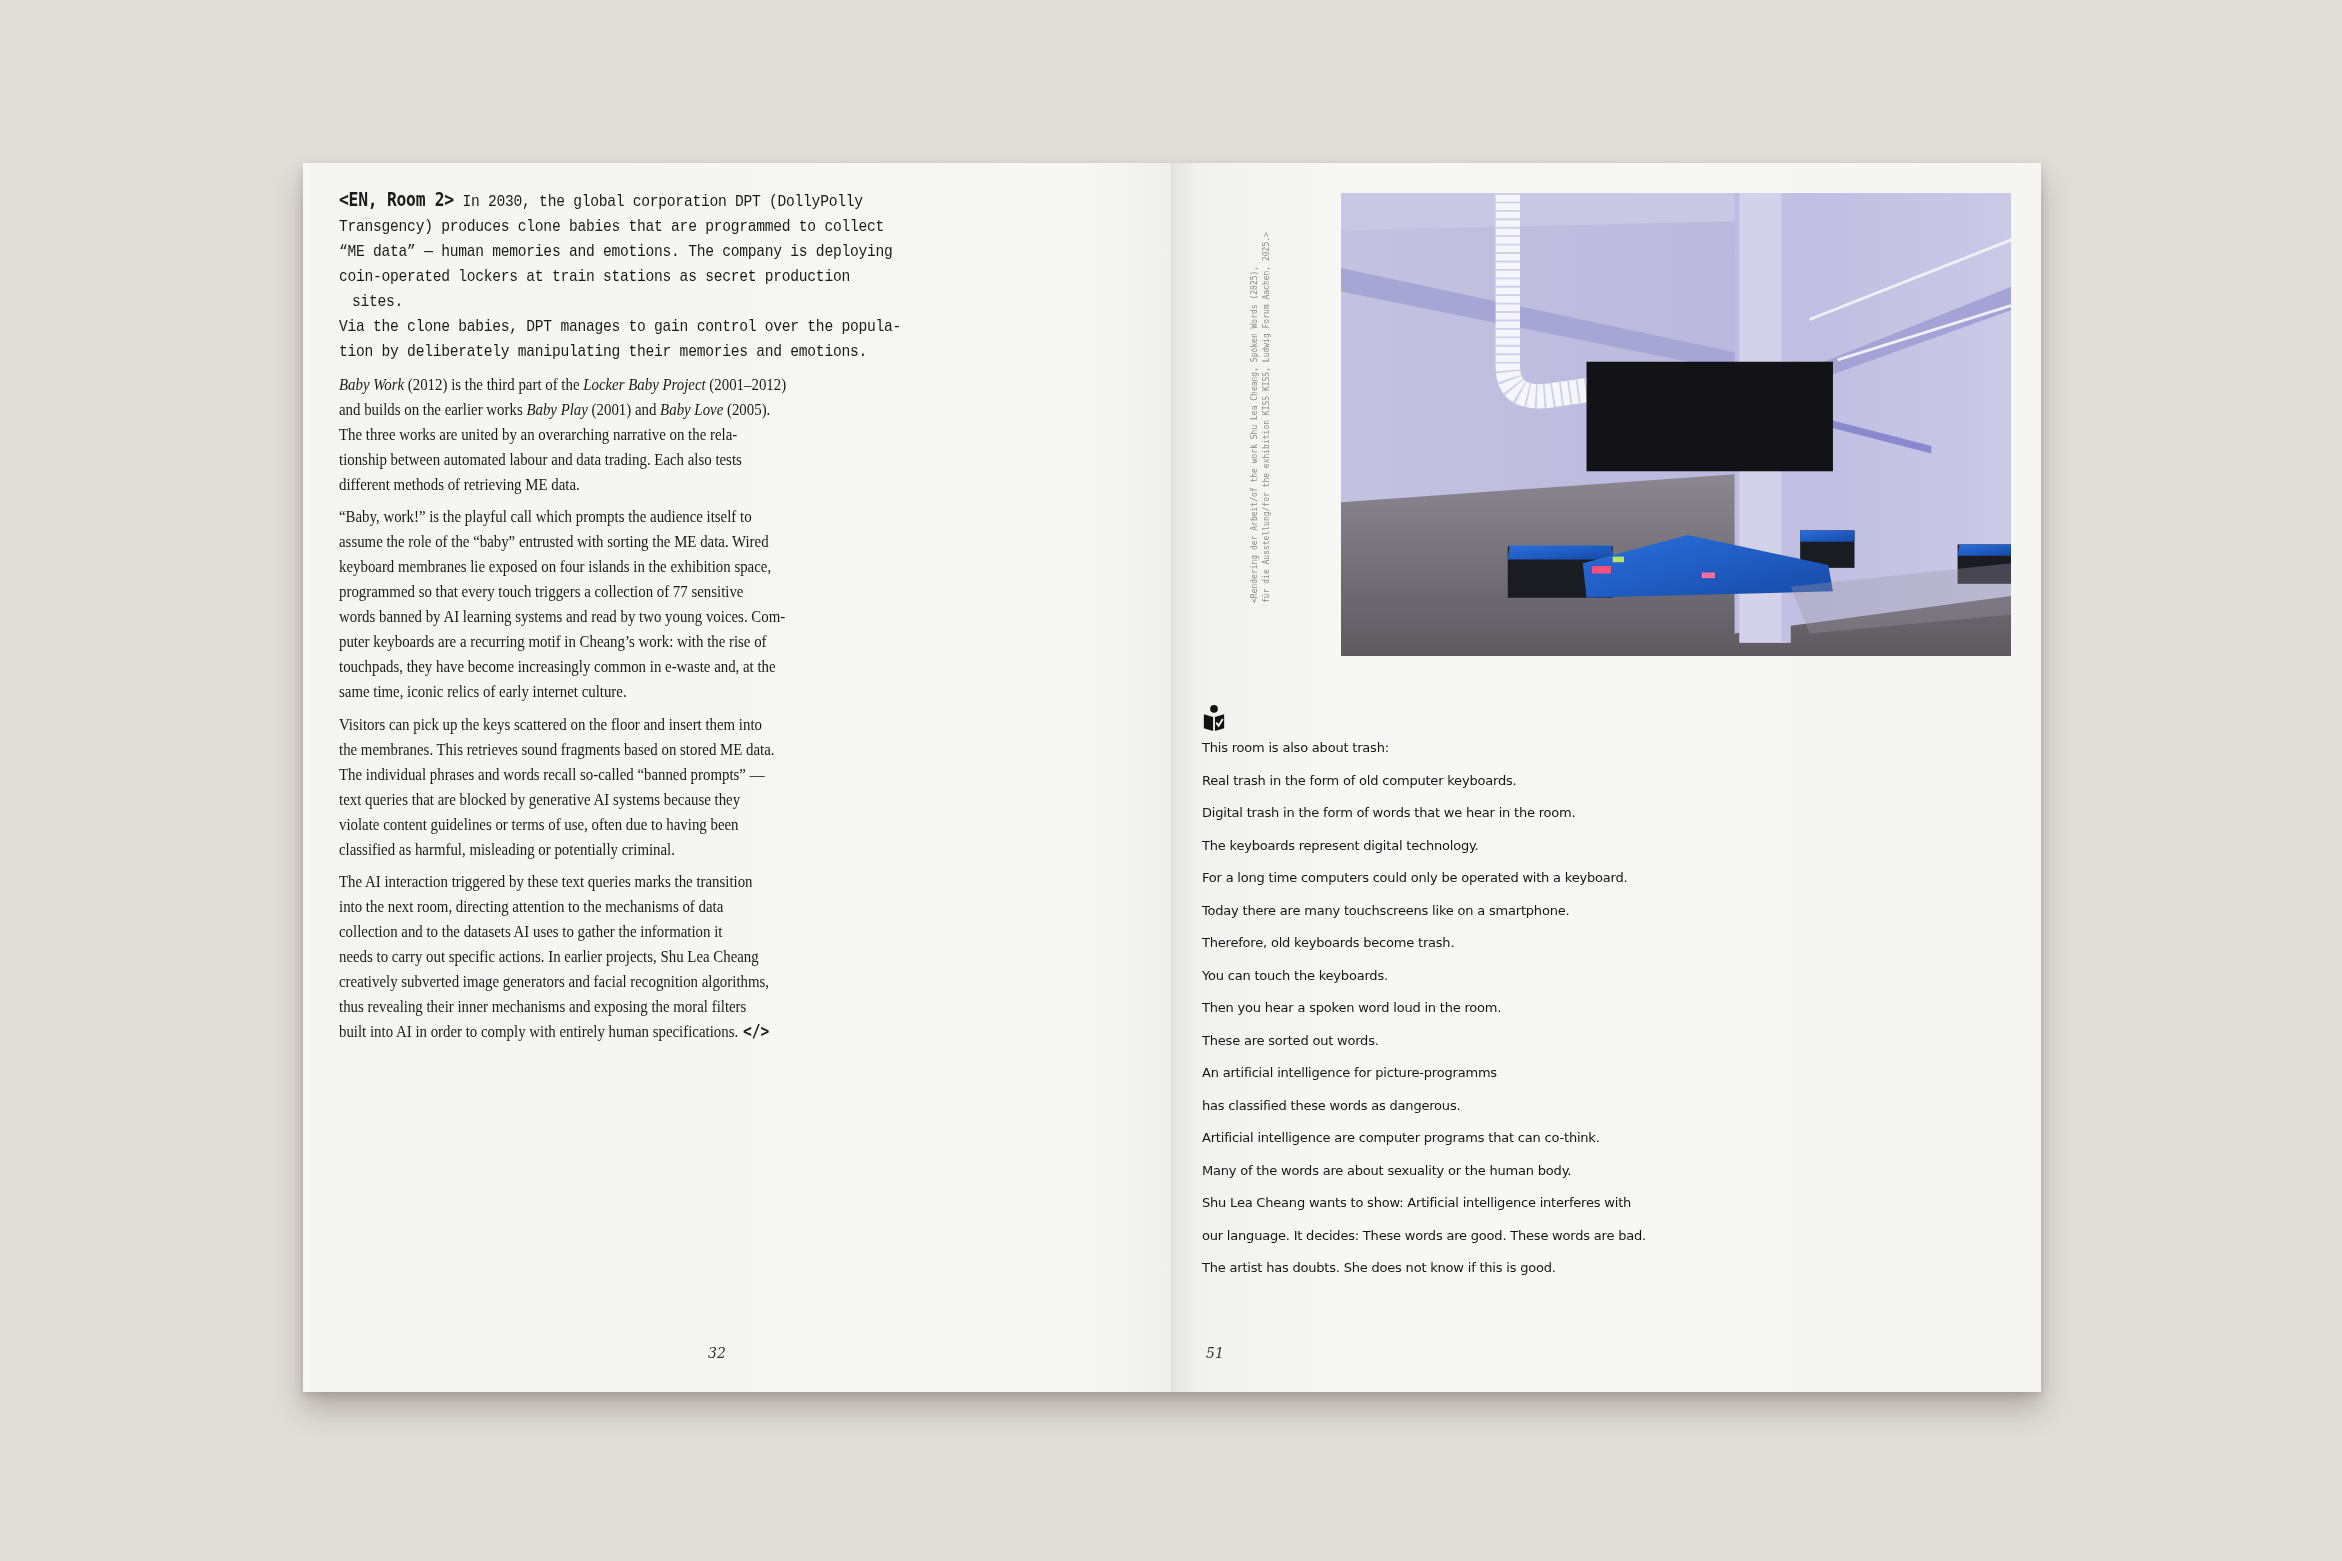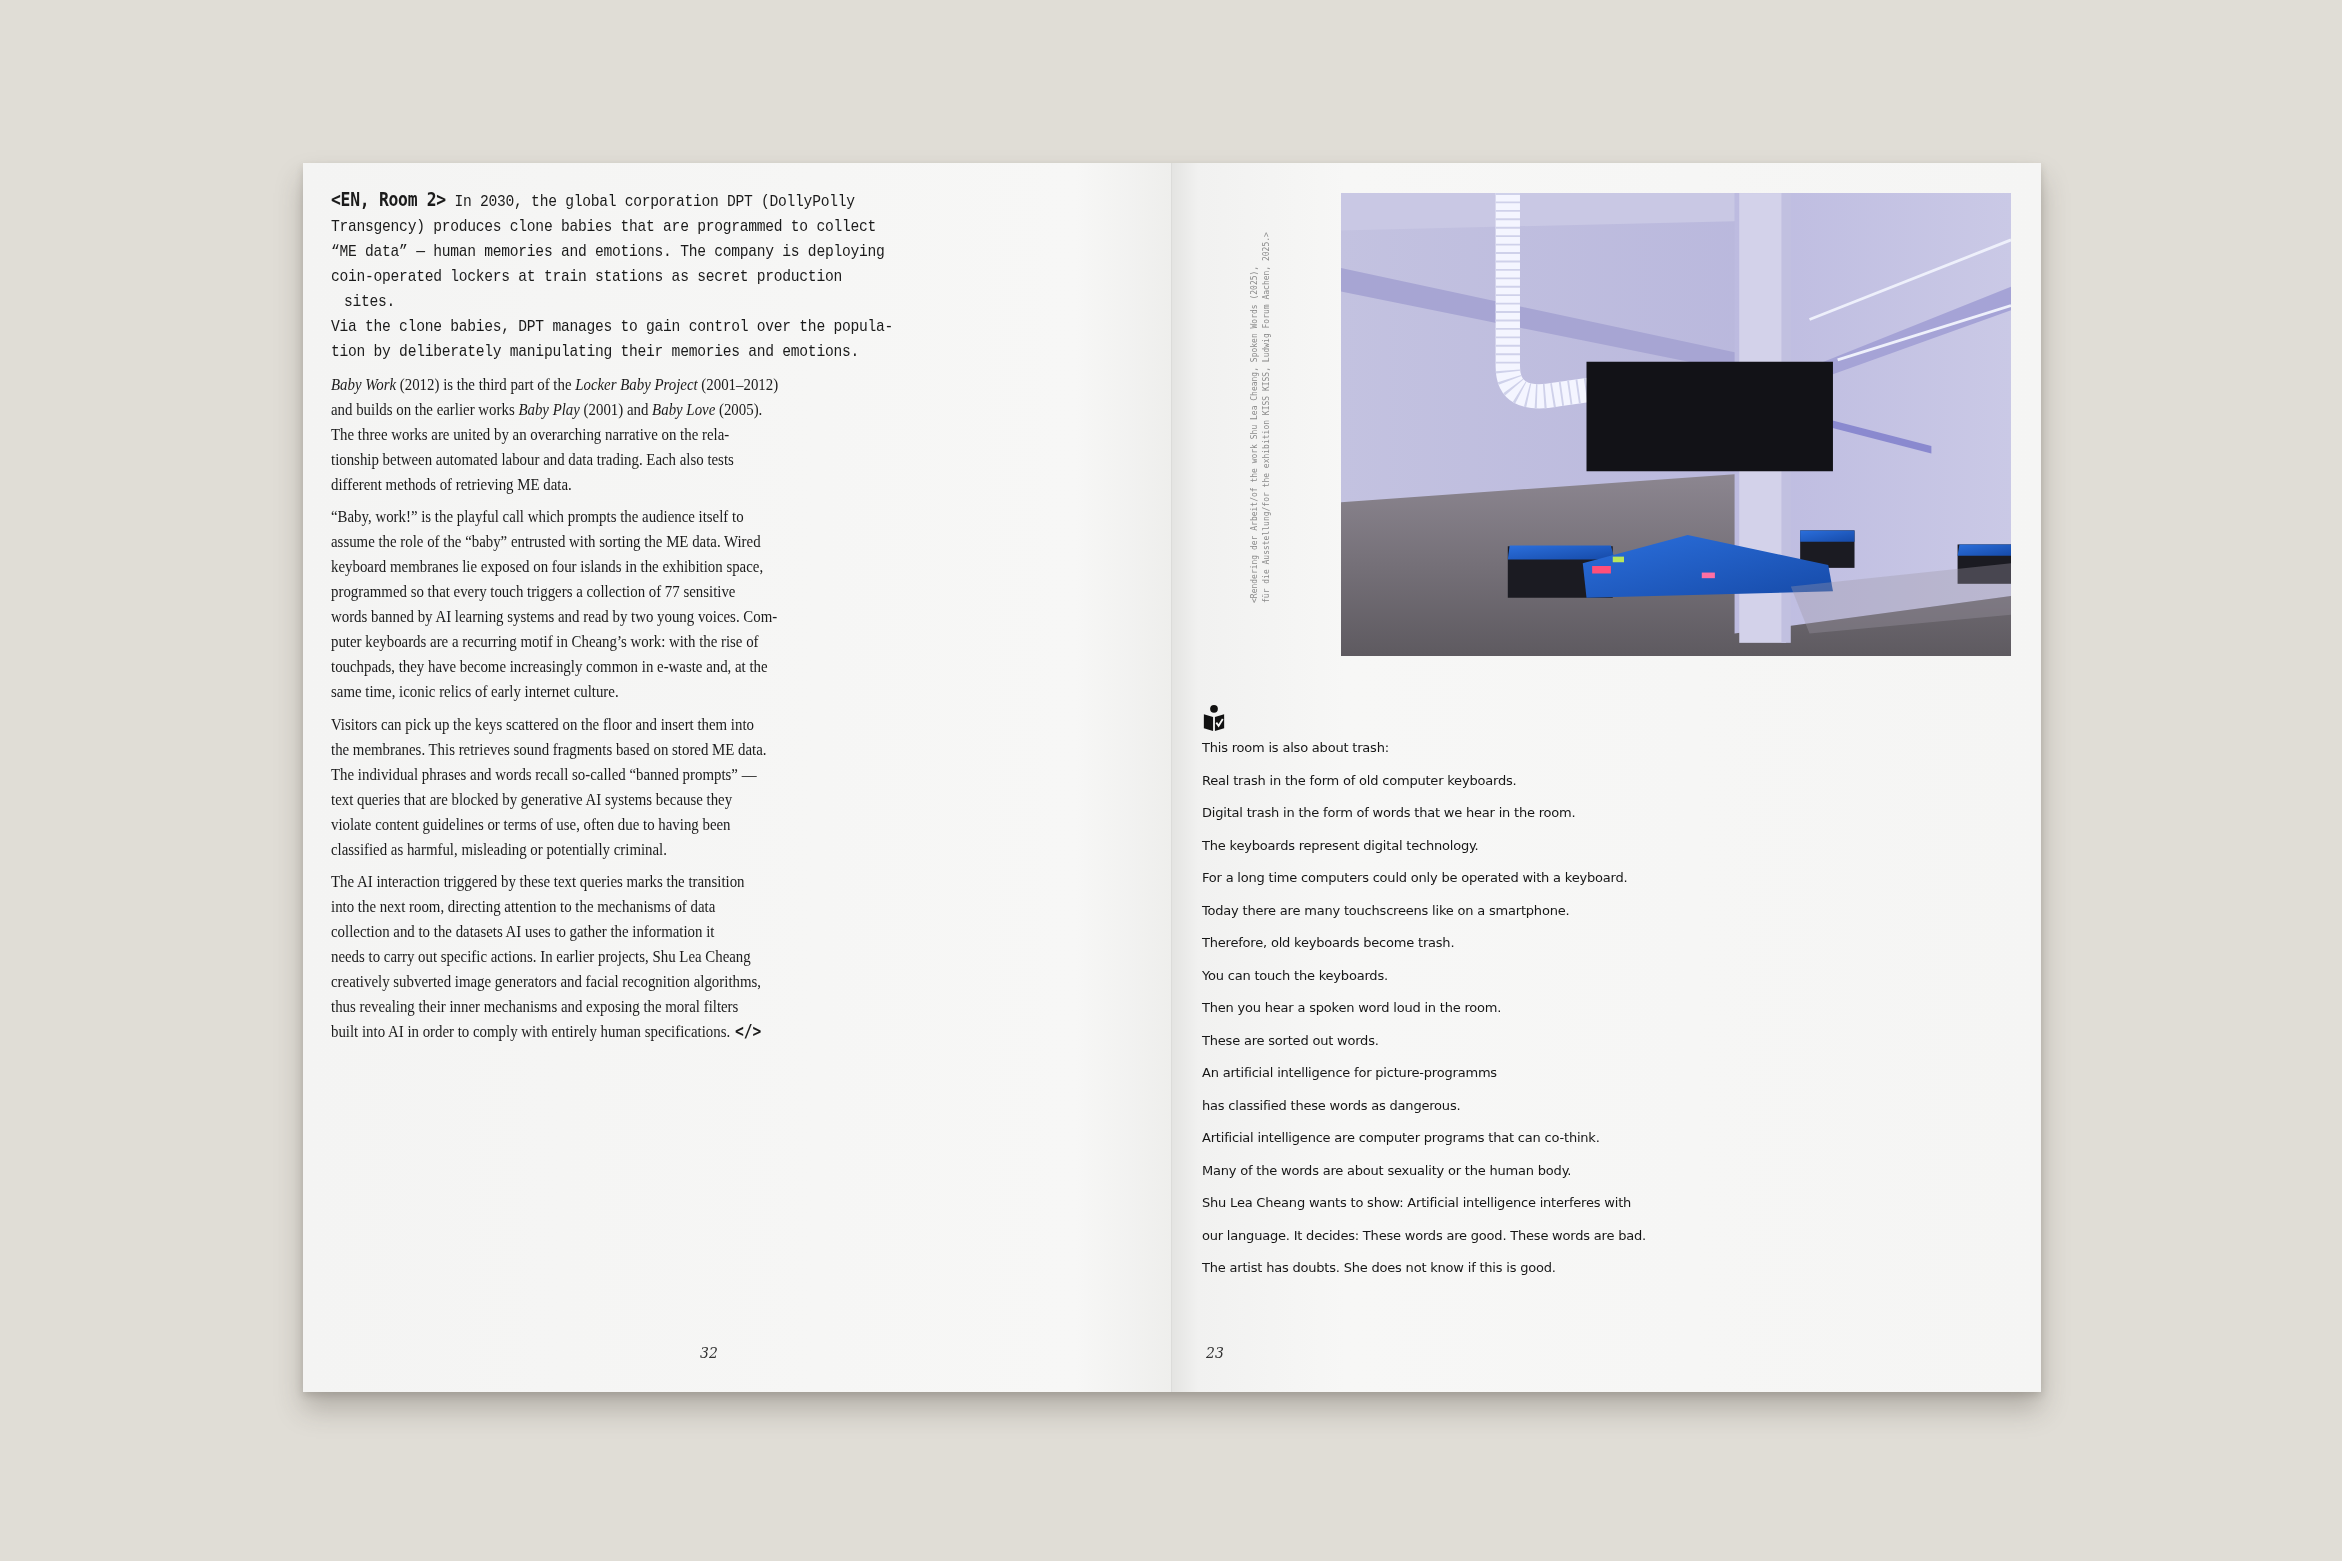--- a/index.html
+++ b/index.html
@@ -6,21 +6,21 @@
   body {
     width:2342px; height:1562px; position:relative; overflow:hidden;
     background:#e0ddd6;
   }
   .book {
     position:absolute; left:303px; top:163px; width:1738px; height:1229px;
     background:#f6f6f5;
     box-shadow: 0 17px 26px rgba(60,55,45,0.28), 0 3.7px 7.5px rgba(60,55,45,0.18);
   }
   .page { position:absolute; top:0; height:100%; }
-  .page-left { left:0; width:869px;
+  .page-left { left:8px; width:869px;
     background:linear-gradient(to right,#f4f4f3 0%,#f7f7f6 85%,#ececea 98%,#e2e2e0 100%);padding-left:40px; }
   .page-right { left:869px; width:869px;
     background:linear-gradient(to right,#e4e4e2 0%,#f1f1f0 3%,#f7f7f6 20%,#f5f5f4 100%); }
   .spine { position:absolute; left:868px; top:0; width:1.9px; height:100%; background:#dcdcda; }
 
   .left-text {
     position:absolute; left:28px; top:24px; width:656px;
     font-family:"Liberation Serif", serif;
     font-size:17.3px; line-height:25px; color:#1b1b1b;
     transform:scaleX(0.86); transform-origin:left top;
@@ -206,16 +206,16 @@
       <span class="eline">These are sorted out words.</span>
       <span class="eline">An artificial intelligence for picture-programms</span>
       <span class="eline">has classified these words as dangerous.</span>
       <span class="eline">Artificial intelligence are computer programs that can co-think.</span>
       <span class="eline">Many of the words are about sexuality or the human body.</span>
       <span class="eline">Shu Lea Cheang wants to show: Artificial intelligence interferes with</span>
       <span class="eline">our language. It decides: These words are good. These words are bad.</span>
       <span class="eline">The artist has doubts. She does not know if this is good.</span>
     </div>
 
-    <div class="pnum" style="left:34px;">23</div>
+    <div class="pnum" style="left:34px;">51</div>
   </div>
 </div>
 
 
 </body></html>

